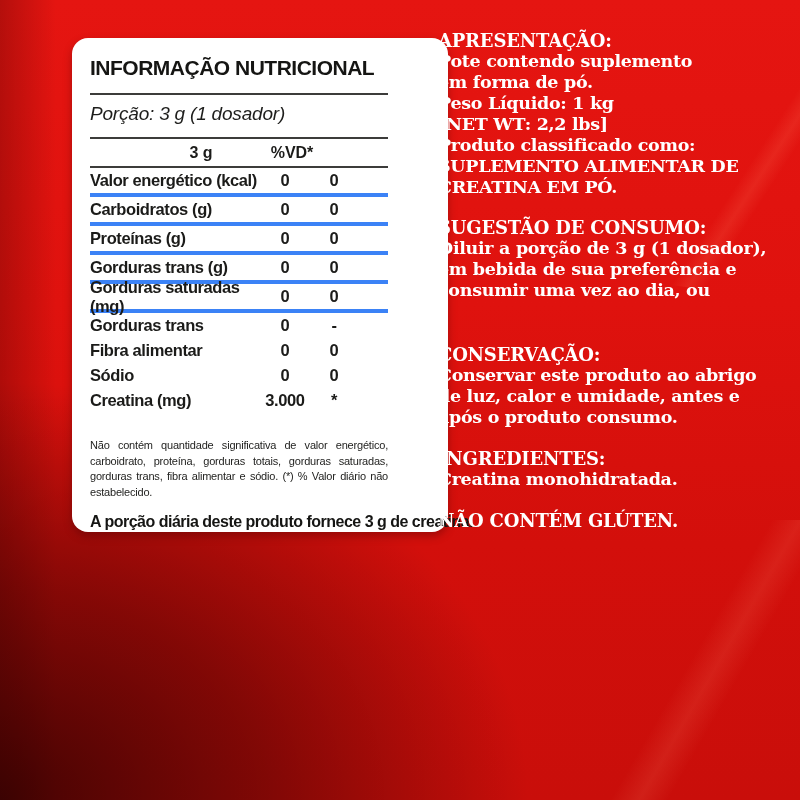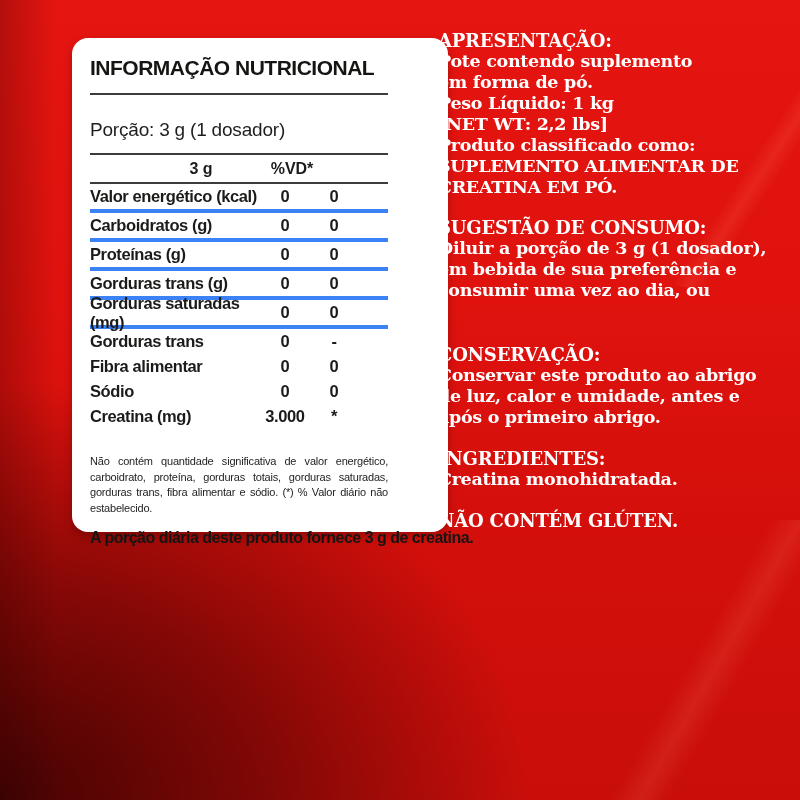--- a/index.html
+++ b/index.html
@@ -33,21 +33,21 @@
     box-shadow: 0 4px 8px rgba(60,0,0,0.35);
     color: #1b1b19;
   }
   .panel-inner { position: absolute; left: 18px; top: 0; width: 298px; }
   .nf-title {
     margin-top: 18px; font-size: 21px; font-weight: bold;
     letter-spacing: -0.5px; white-space: nowrap; color: #151513;
   }
   .rule { border-top: 2px solid #3c3c3a; height: 0; }
   .rule-title { margin-top: 13px; }
-  .serving { margin-top: 24px; font-size: 19px; letter-spacing: -0.2px; color: #1e1e1c; }
+  .serving { margin-top: 8px; font-size: 19px; letter-spacing: -0.2px; color: #1e1e1c; font-style: italic; }
   .rule-serving { margin-top: 12px; }
 
   .tbl-header {
     display: flex; align-items: center; height: 27px;
     border-bottom: 2px solid #3c3c3a; font-weight: bold; font-size: 16px; gap: 42px;
   }
   .tbl-row { display: flex; align-items: center; height: 25px; font-size: 16.5px; font-weight: bold; letter-spacing: -0.4px; }
   .tbl-row.rule-below { border-bottom: 4px solid #3b82f6; }
   .col-label { flex: 1; text-align: left; }
   .col-amt { width: 46px; text-align: center; }
@@ -173,21 +173,21 @@
       <div class="rc-heading">SUGESTÃO DE CONSUMO:</div>
       <div class="rc-line">Diluir a porção de 3 g (1 dosador),</div>
       <div class="rc-line">em bebida de sua preferência e</div>
       <div class="rc-line">consumir uma vez ao dia, ou</div>
     </div>
 
     <div class="rc-section s2">
       <div class="rc-heading">CONSERVAÇÃO:</div>
       <div class="rc-line">Conservar este produto ao abrigo</div>
       <div class="rc-line">de luz, calor e umidade, antes e</div>
-      <div class="rc-line">após o primeiro abrigo.</div>
+      <div class="rc-line">após o produto consumo.</div>
     </div>
 
     <div class="rc-section s3">
       <div class="rc-heading">INGREDIENTES:</div>
       <div class="rc-line">Creatina monohidratada.</div>
     </div>
 
     <div class="rc-section s4">
       <div class="rc-heading">NÃO CONTÉM GLÚTEN.</div>
     </div>

